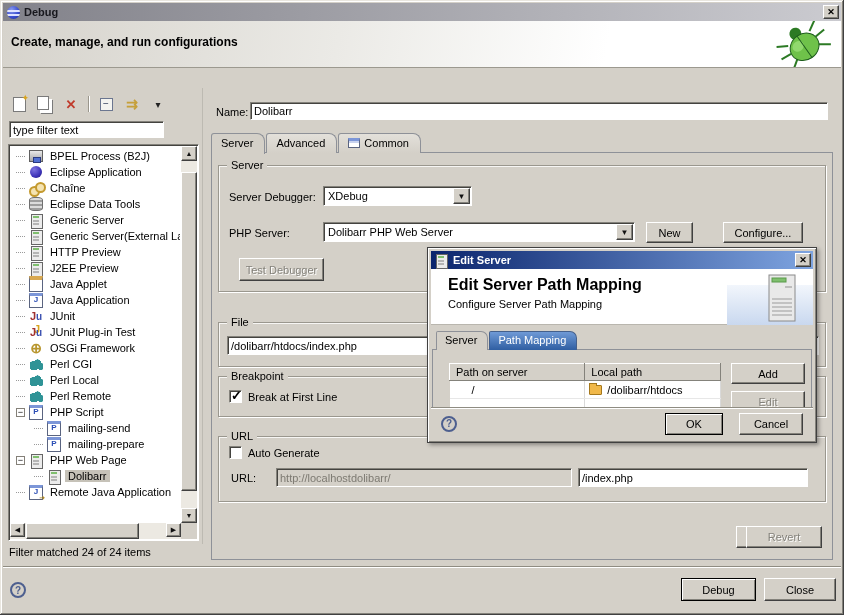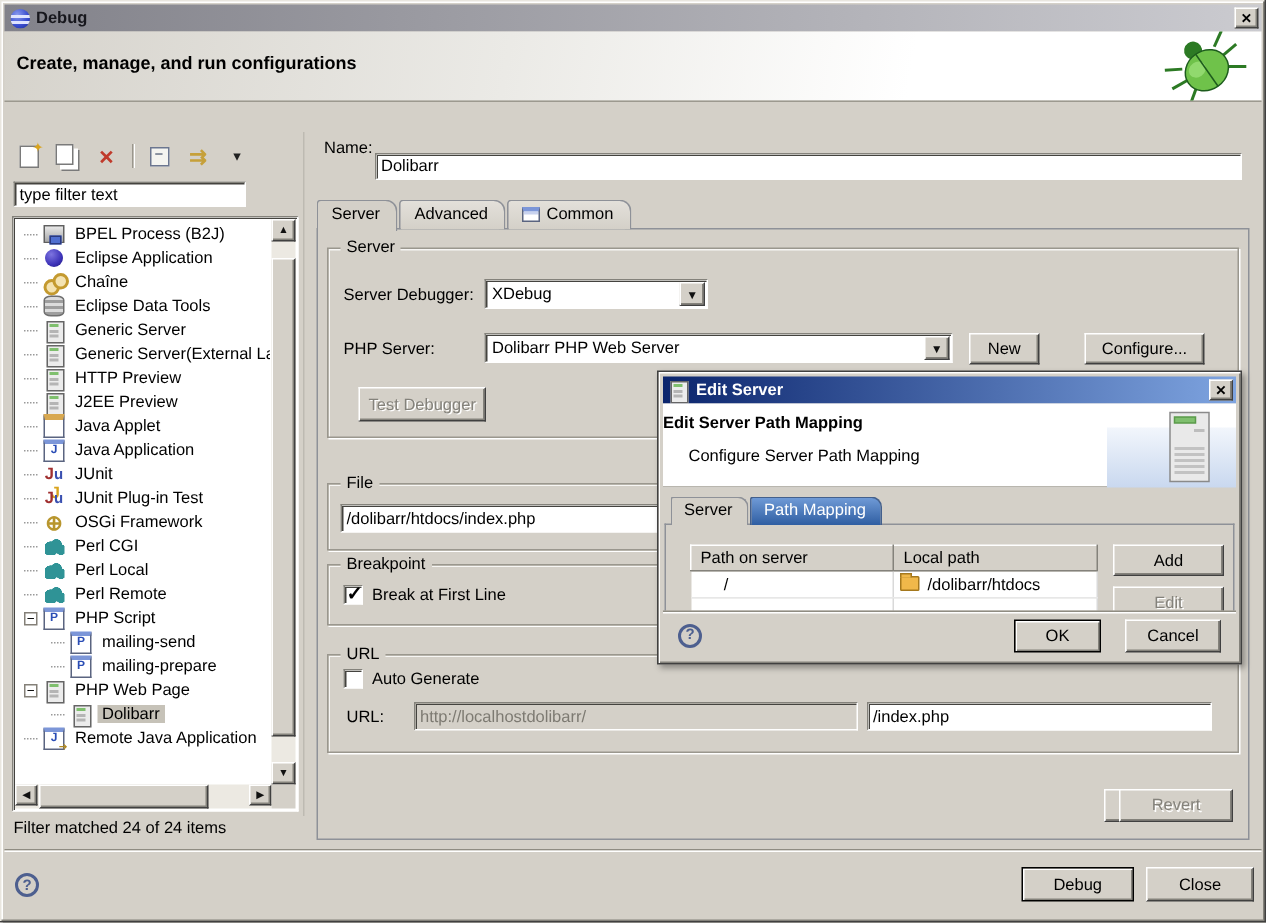--- a/index.html
+++ b/index.html
@@ -91,21 +91,21 @@
   
   .vscroll { position:absolute; top:1px; right:1px; width:16px; bottom:17px; background:#ece9e2; }
   .hscroll { position:absolute; left:1px; bottom:1px; right:17px; height:16px; background:#ece9e2; }
   .sb-btn { position:absolute; width:16px; height:15px; font-size:7px; color:#111; }
   .sb-thumb { position:absolute; background:#d4d0c8; border:1px solid; border-color:#fff #404040 #404040 #fff; box-shadow: inset -1px -1px 0 #84827b; }
   .scorner { position:absolute; right:1px; bottom:1px; width:16px; height:16px; background:#d4d0c8; }
   .tree-status { position:absolute; left:9px; top:546px; font-size:11px; }
   .sash { position:absolute; left:202px; top:88px; width:3px; height:456px; background:#d4d0c8; border-left:1px solid #bdbab2; }
 
   
-  .name-label { position:absolute; left:216px; top:93px; }
+  .name-label { position:absolute; left:216px; top:106px; }
   .name-input { position:absolute; left:250px; top:102px; width:578px; height:18px; }
   .main-tabs { position:absolute; left:211px; top:133px; height:20px; display:flex; z-index:2; }
   .tab { border:1px solid #8e9198; border-bottom:none; border-radius:3px 8px 0 0; padding:3px 11px 0 9px; margin-right:1px;
     background:linear-gradient(#e3e0da,#d4d0c8); height:20px; display:flex; align-items:flex-start; gap:4px; }
   .tab.active { background:#d4d0c8; height:21px; position:relative; z-index:3; }
   .tab-icon-table { width:12px; height:10px; margin-top:1px; background:#fff; border:1px solid #5a6480; border-top:3px solid #7c96d8;
     box-shadow: inset 0 2px 0 #c8d2ee; }
   .tab-content { position:absolute; left:211px; top:152px; width:622px; height:408px; border:1px solid #8e9198; }
 
   .gb-server { left:218px; top:165px; width:608px; height:127px; }
@@ -117,29 +117,29 @@
 
   .btn-apply { position:absolute; left:699px; top:526px; width:55px; height:22px;margin-left:37px; }
   .btn-revert { position:absolute; left:746px; top:526px; width:76px; height:22px; }
   .footer-sep { position:absolute; left:3px; right:3px; top:566px; height:2px; border-top:1px solid #8f8c82; border-bottom:1px solid #fff; }
   .footer-help { position:absolute; left:10px; top:582px; }
   .btn-debug { position:absolute; left:681px; top:578px; width:75px; height:23px; }
   .btn-close { position:absolute; left:764px; top:578px; width:72px; height:23px; }
 
   
   .dialog { position:absolute; left:427px; top:247px; width:390px; height:196px; background:#d4d0c8; z-index:20;
-    border:1px solid #404040; box-shadow: inset 1px 1px 0 #fff, inset -1px -1px 0 #84827b, 2px 2px 4px rgba(0,0,0,.35); margin-left: 11px; }
+    border:1px solid #404040; box-shadow: inset 1px 1px 0 #fff, inset -1px -1px 0 #84827b, 2px 2px 4px rgba(0,0,0,.35); }
   .dlg-titlebar { position:absolute; left:3px; top:3px; right:3px; height:18px;
     background:linear-gradient(to right,#0b256d,#7ea4e0); display:flex; align-items:center; padding:0 2px 0 3px; }
   .dlg-titlebar .ttxt { flex:1; margin-left:5px; color:#fff; font-weight:bold; font-size:11px; }
   .srv-mini { width:14px; height:13px; position:relative; }
   .dlg-close { width:16px; height:14px; font-size:9px; font-weight:bold; }
   .dlg-header { position:absolute; left:3px; top:21px; right:3px; height:56px; background:#fff; border-bottom:1px solid #b9b6ae; }
   .hdr-blue { position:absolute; right:0; top:16px; width:86px; height:40px; background:linear-gradient(#f2f6fc,#c9d8ef); }
-  .dlg-h1 { position:absolute; left:0; top:7px; font-weight:bold; font-size:11px; }
+  .dlg-h1 { position:absolute; left:17px; top:7px; font-weight:bold; font-size:16px; }
   .dlg-h2 { position:absolute; left:17px; top:29px; font-size:11px; }
   .tower { position:absolute; right:14px; top:5px; }
   .dlg-tabs { position:absolute; left:8px; top:83px; height:19px; display:flex; z-index:2; }
   .dtab { border:1px solid #8e9198; border-bottom:none; border-radius:2px 7px 0 0; padding:2px 10px 0 8px; margin-right:1px; background:#d4d0c8; font-size:11px; }
   .dtab.active { background:linear-gradient(#6f9ad6,#2f5ea2); color:#fff; border-color:#44608c; }
   .dlg-body { position:absolute; left:4px; right:4px; top:101px; height:60px; border:1px solid #8e9198; border-bottom:none; overflow:hidden; }
   .ptable { position:absolute; left:16px; top:13px; width:272px; border-collapse:collapse; font-size:11px; }
   .ptable th { width:136px; height:17px; font-weight:normal; text-align:left; padding:0 6px; background:#d4d0c8;
     border:1px solid; border-color:#fff #84827b #84827b #fff; }
   .ptable td { height:18px; background:#fff; border-right:1px solid #d9d9d9; border-bottom:1px solid #e7e7e7; padding:0 4px; }

